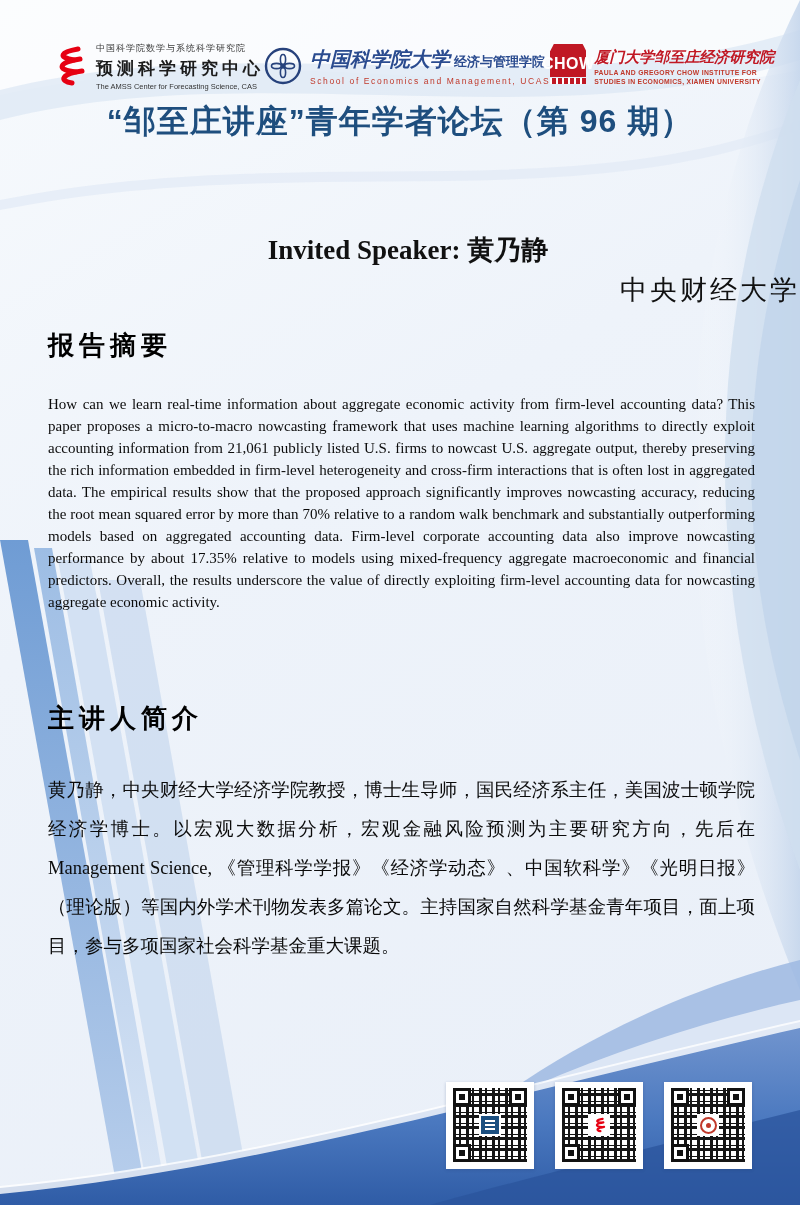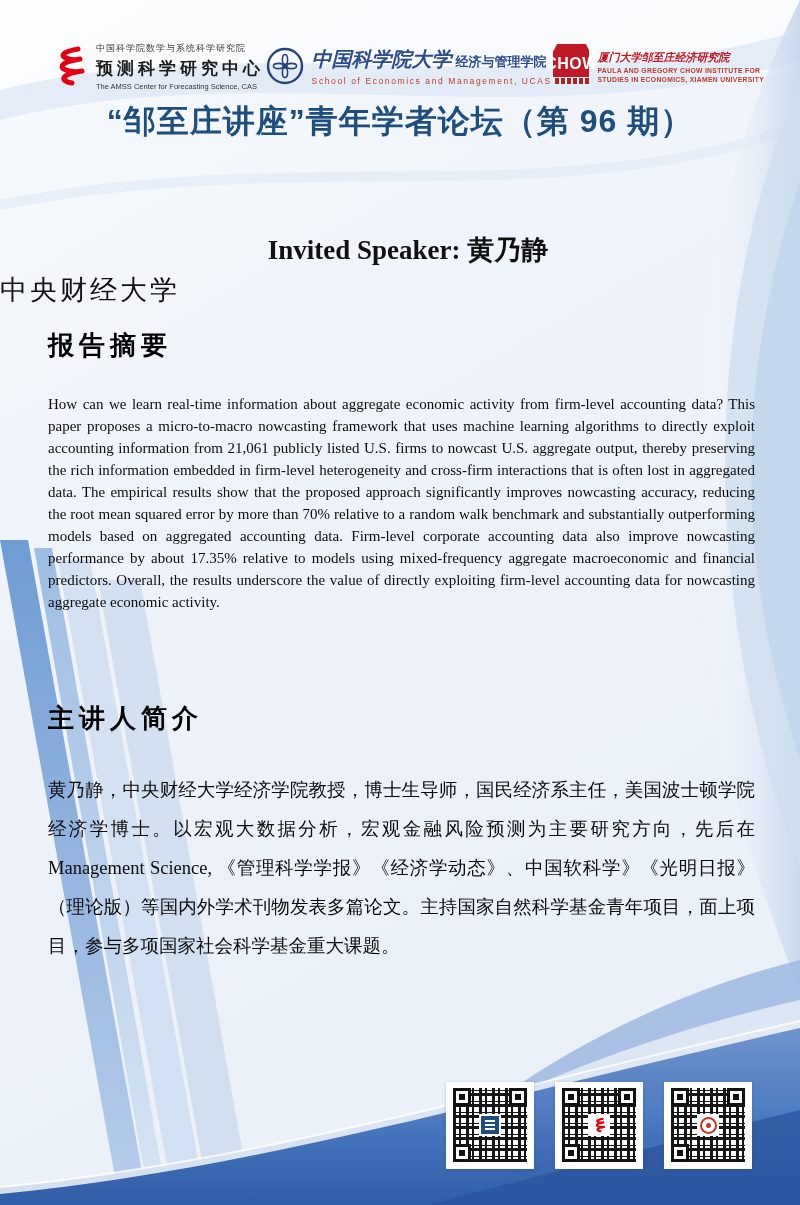--- a/index.html
+++ b/index.html
@@ -19,31 +19,31 @@
   .ucas-text .dept{font-style:normal;font-size:13px;font-weight:bold;margin-left:4px;}
   .ucas-text .en{font-size:8.5px;color:#c0392b;letter-spacing:1.6px;margin-top:3px;white-space:nowrap;}
   .amss-text{text-align:left;}
   .amss-text .l1{font-size:9px;color:#3a3a3a;letter-spacing:1px;white-space:nowrap;}
   .amss-text .l2{font-family:"Liberation Serif","DejaVu Serif",serif;font-size:17px;font-weight:bold;color:#1c1c1c;letter-spacing:4px;margin:2px 0;white-space:nowrap;}
   .amss-text .l3{font-size:7.5px;color:#333;white-space:nowrap;}
   .chow-mark{width:36px;height:44px;position:relative;flex:0 0 auto;}
   .chow-roof{height:7px;background:#c01824;clip-path:polygon(0 100%,10% 0,90% 0,100% 100%);}
   .chow-body{height:26px;background:#c01824;color:#fff;font-weight:bold;font-size:16px;letter-spacing:.5px;display:flex;align-items:center;justify-content:center;transform-origin:center;}
   .chow-base{height:6px;background:#c01824;margin-top:1px;background-image:repeating-linear-gradient(90deg,#fff 0 2px,transparent 2px 6px);}
-  .chow-text .cn{font-family:"Liberation Serif","DejaVu Serif",serif;font-style:italic;font-size:11px;color:#c01824;font-weight:bold;white-space:nowrap;}
+  .chow-text .cn{font-family:"Liberation Serif","DejaVu Serif",serif;font-style:italic;font-size:15px;color:#c01824;font-weight:bold;white-space:nowrap;}
   .chow-text .en{font-size:6.8px;color:#c0392b;font-weight:bold;letter-spacing:.3px;white-space:nowrap;margin-top:2px;}
 
   
   .cn-title{position:absolute;top:100px;left:0;right:0;text-align:center;
     font-size:32px;font-weight:bold;color:#1e4e7e;letter-spacing:1px;}
   .en-title{position:absolute;top:155px;left:0;right:0;text-align:center;
     font-family:"Liberation Serif","DejaVu Serif",serif;font-size:25px;font-weight:bold;color:#111;line-height:37px;}
   .speaker{position:absolute;top:232px;left:16px;right:0;text-align:center;
     font-family:"Liberation Serif","DejaVu Serif",serif;font-size:27px;font-weight:bold;color:#111;}
-  .affiliation{position:absolute;top:272px;left:0;right:0;text-align:left;
+  .affiliation{position:absolute;top:272px;left:0;right:0;text-align:right;
     font-family:"Liberation Serif","DejaVu Serif",serif;font-size:27px;color:#111;letter-spacing:3px;}
 
   
   .sec-head{position:absolute;left:48px;font-size:26px;font-weight:bold;color:#000;letter-spacing:5px;}
   #abstract-head{top:328px;}
   #bio-head{top:701px;}
   .para{position:absolute;left:48px;width:707px;text-align:justify;color:#0b0b0b;
     font-family:"Liberation Serif","DejaVu Serif",serif;}
   #abstract-text{top:378px;font-size:15px;line-height:22px;}
   #bio-text{top:752px;font-size:18.5px;line-height:39px;}

